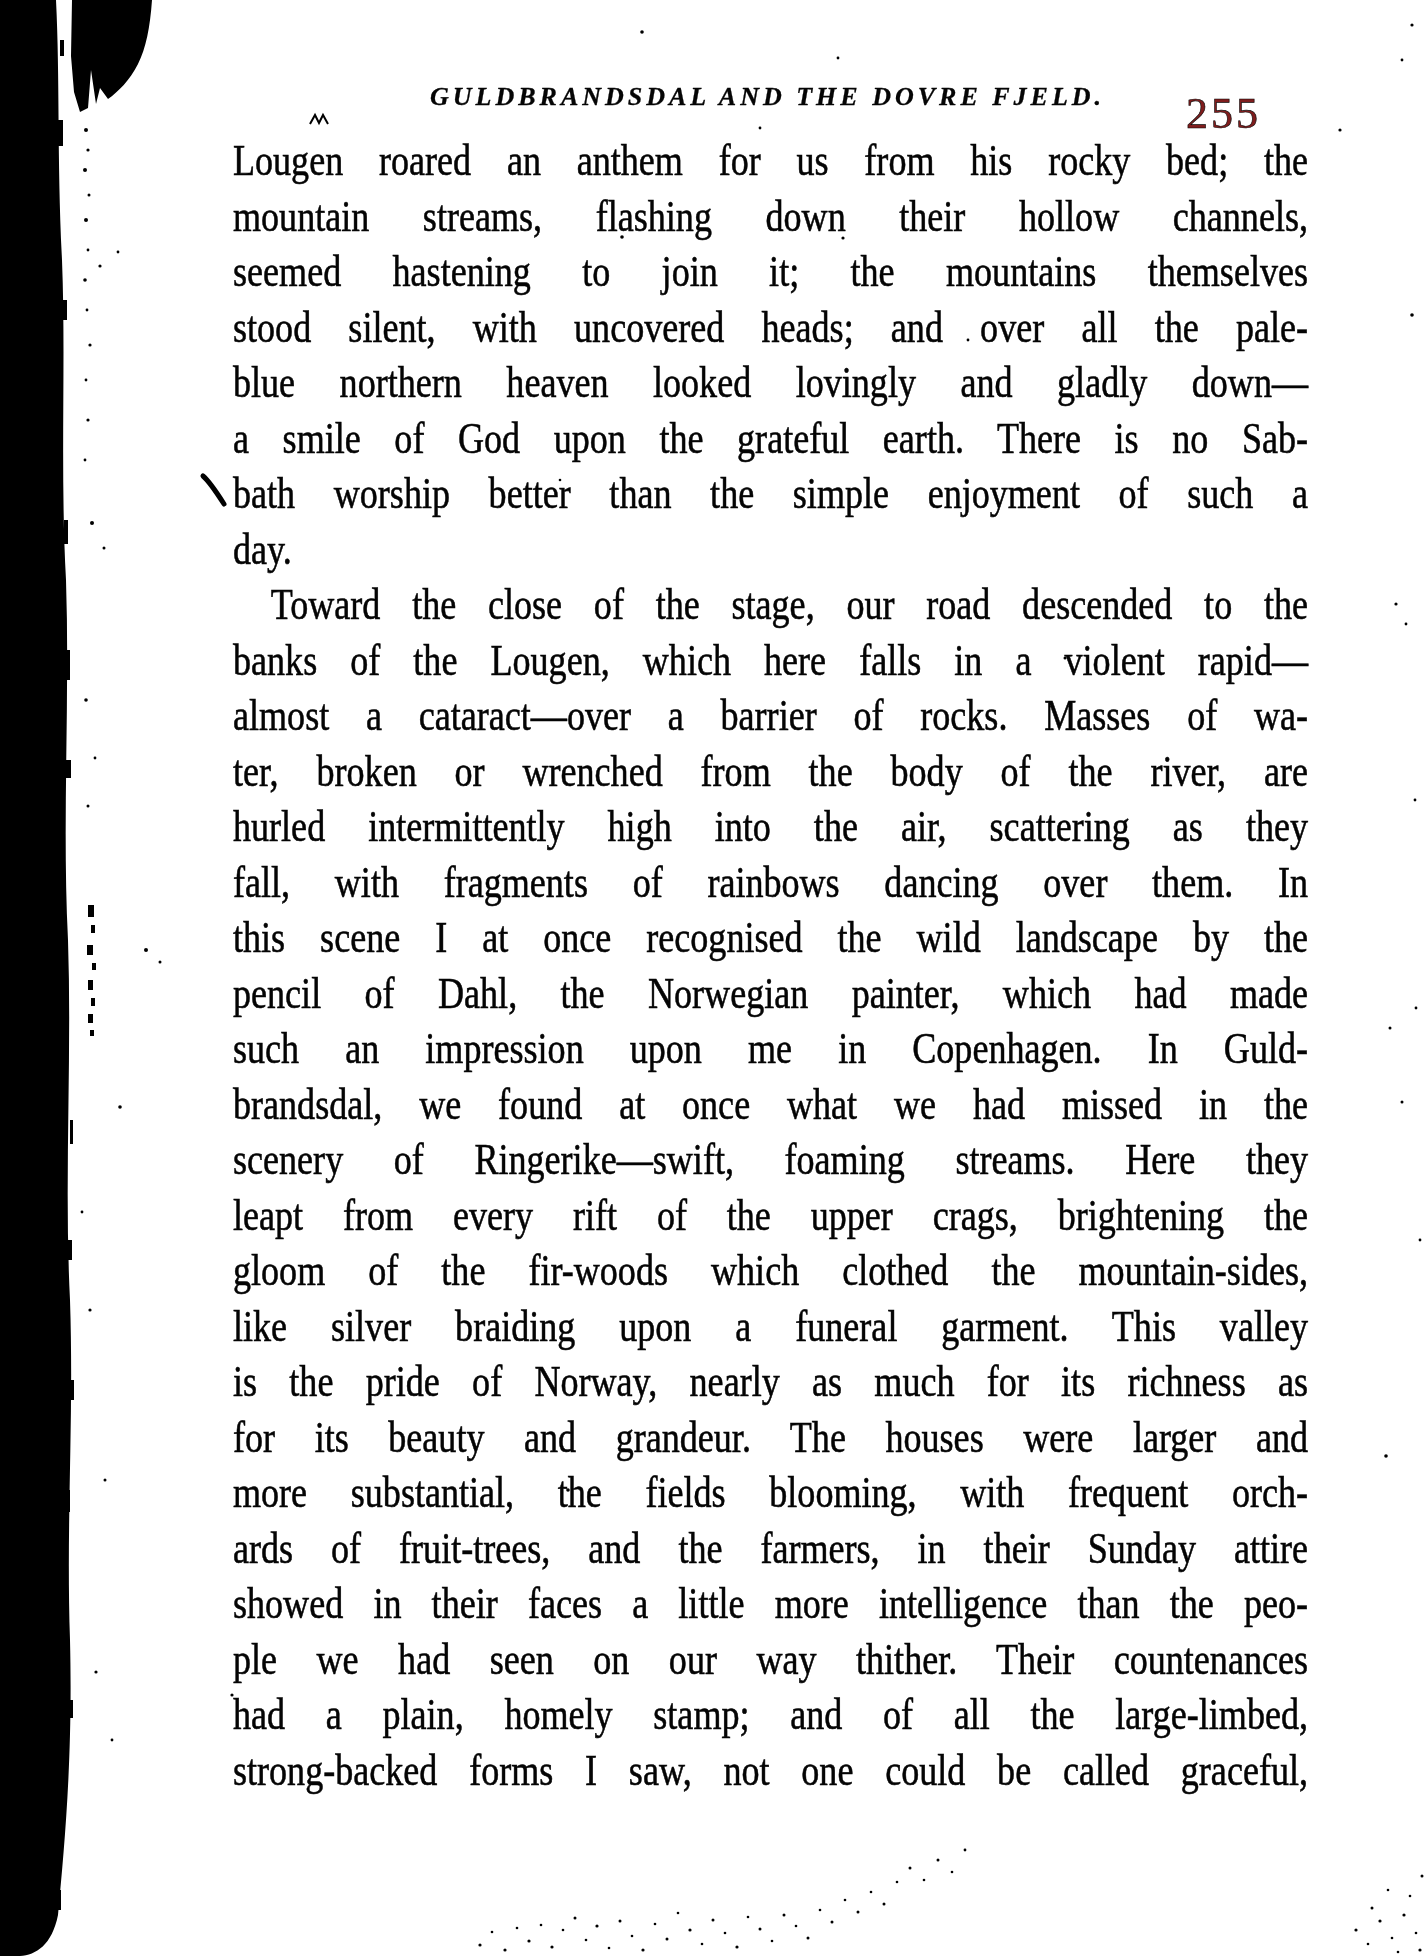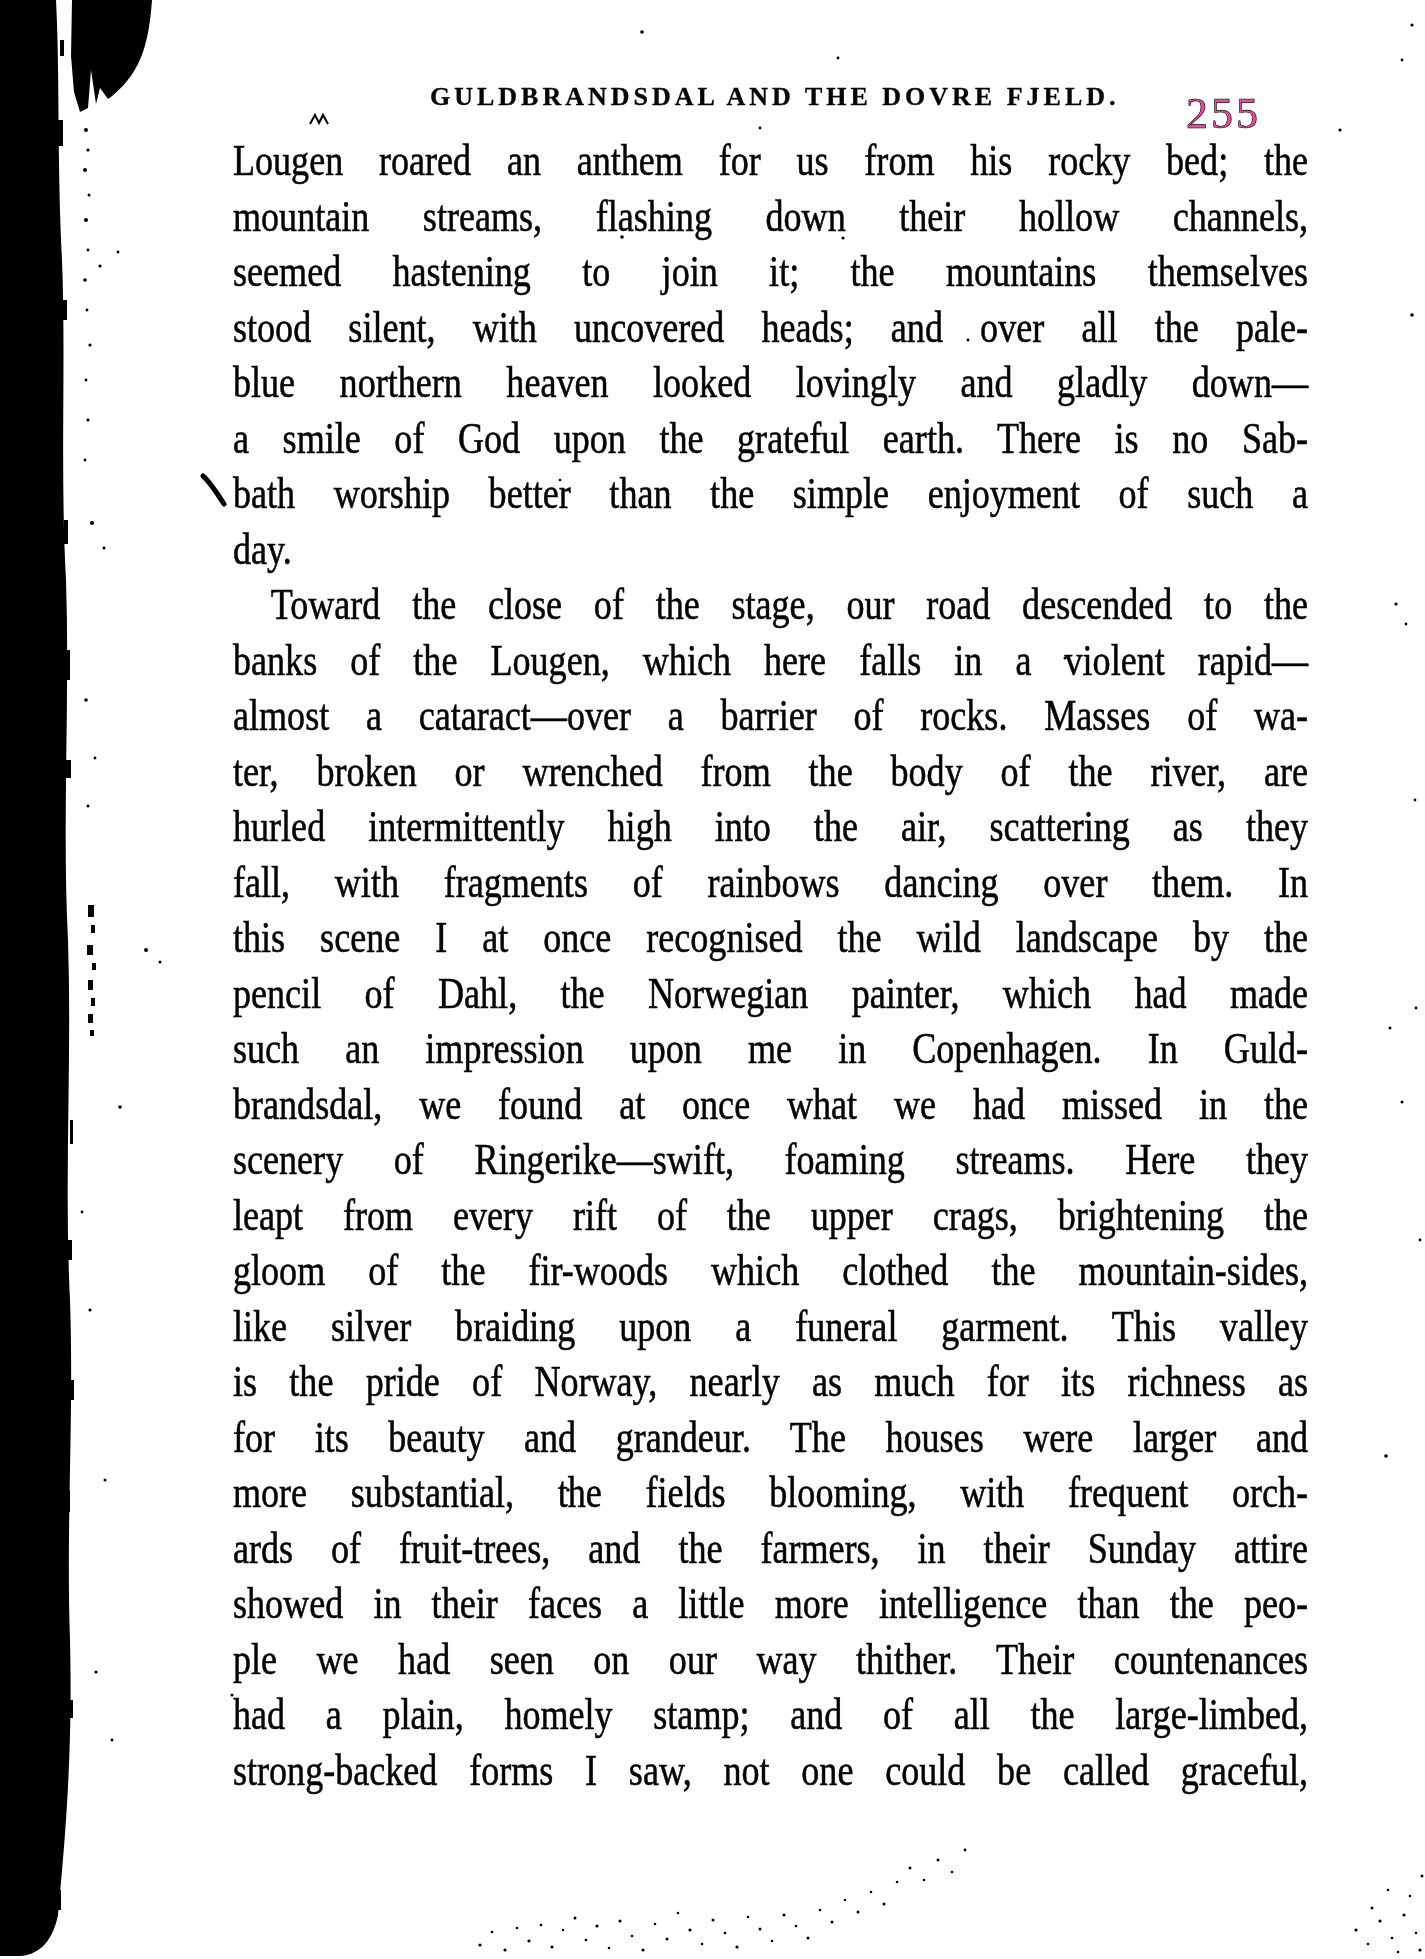--- a/index.html
+++ b/index.html
@@ -20,29 +20,30 @@
     position: absolute;
     top: 82px;
     left: 430px;
     width: 630px;
     text-align: center;
     font-size: 26px;
     font-weight: bold;
     letter-spacing: 4px;
     white-space: nowrap;
     color: #050505;
+    font-style: italic;
     -webkit-text-stroke: 0.3px #050505;
   }
   .page-number {
     position: absolute;
     top: 88px;
     left: 1186px;
     font-size: 44px;
     letter-spacing: 3px;
-    color: #ec4899;
+    color: #7f1d1d;
     text-align: right;
     -webkit-text-stroke: 0.6px #050505;
   }
   
   .page-body-text {
     position: absolute;
     left: 233px;
     top: 133px;
     width: 1311px;
     transform: scaleX(0.82);

